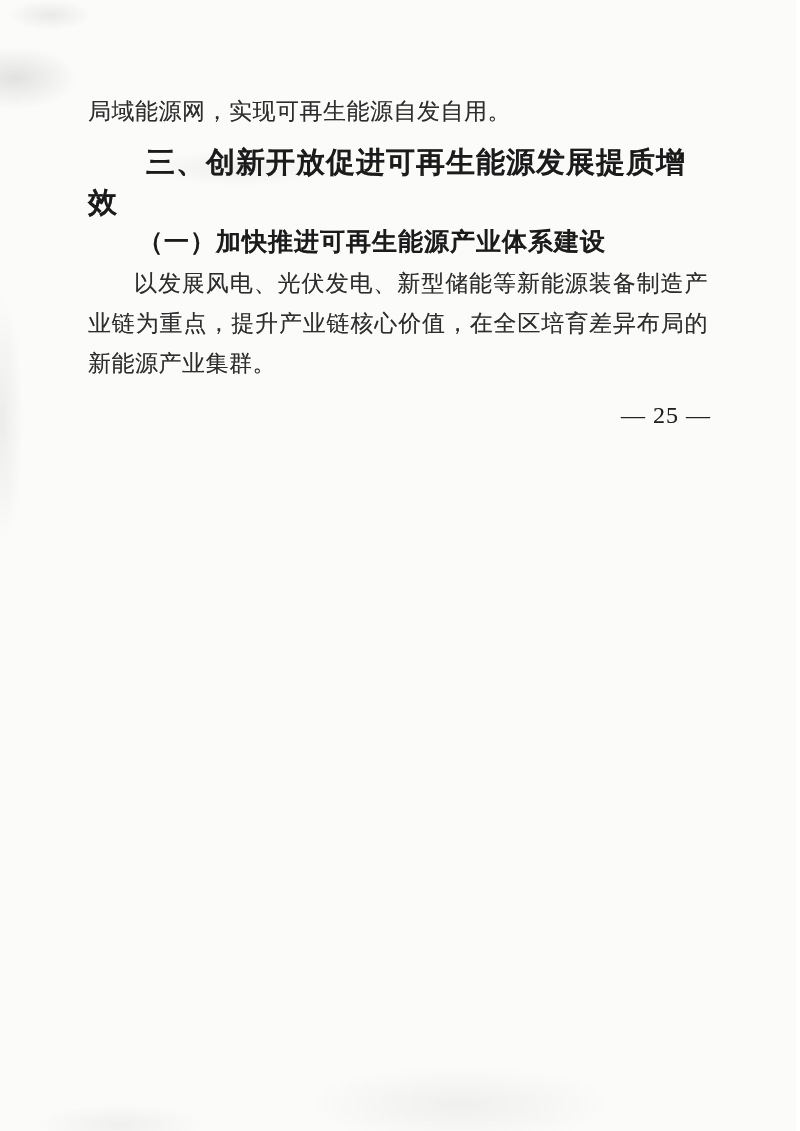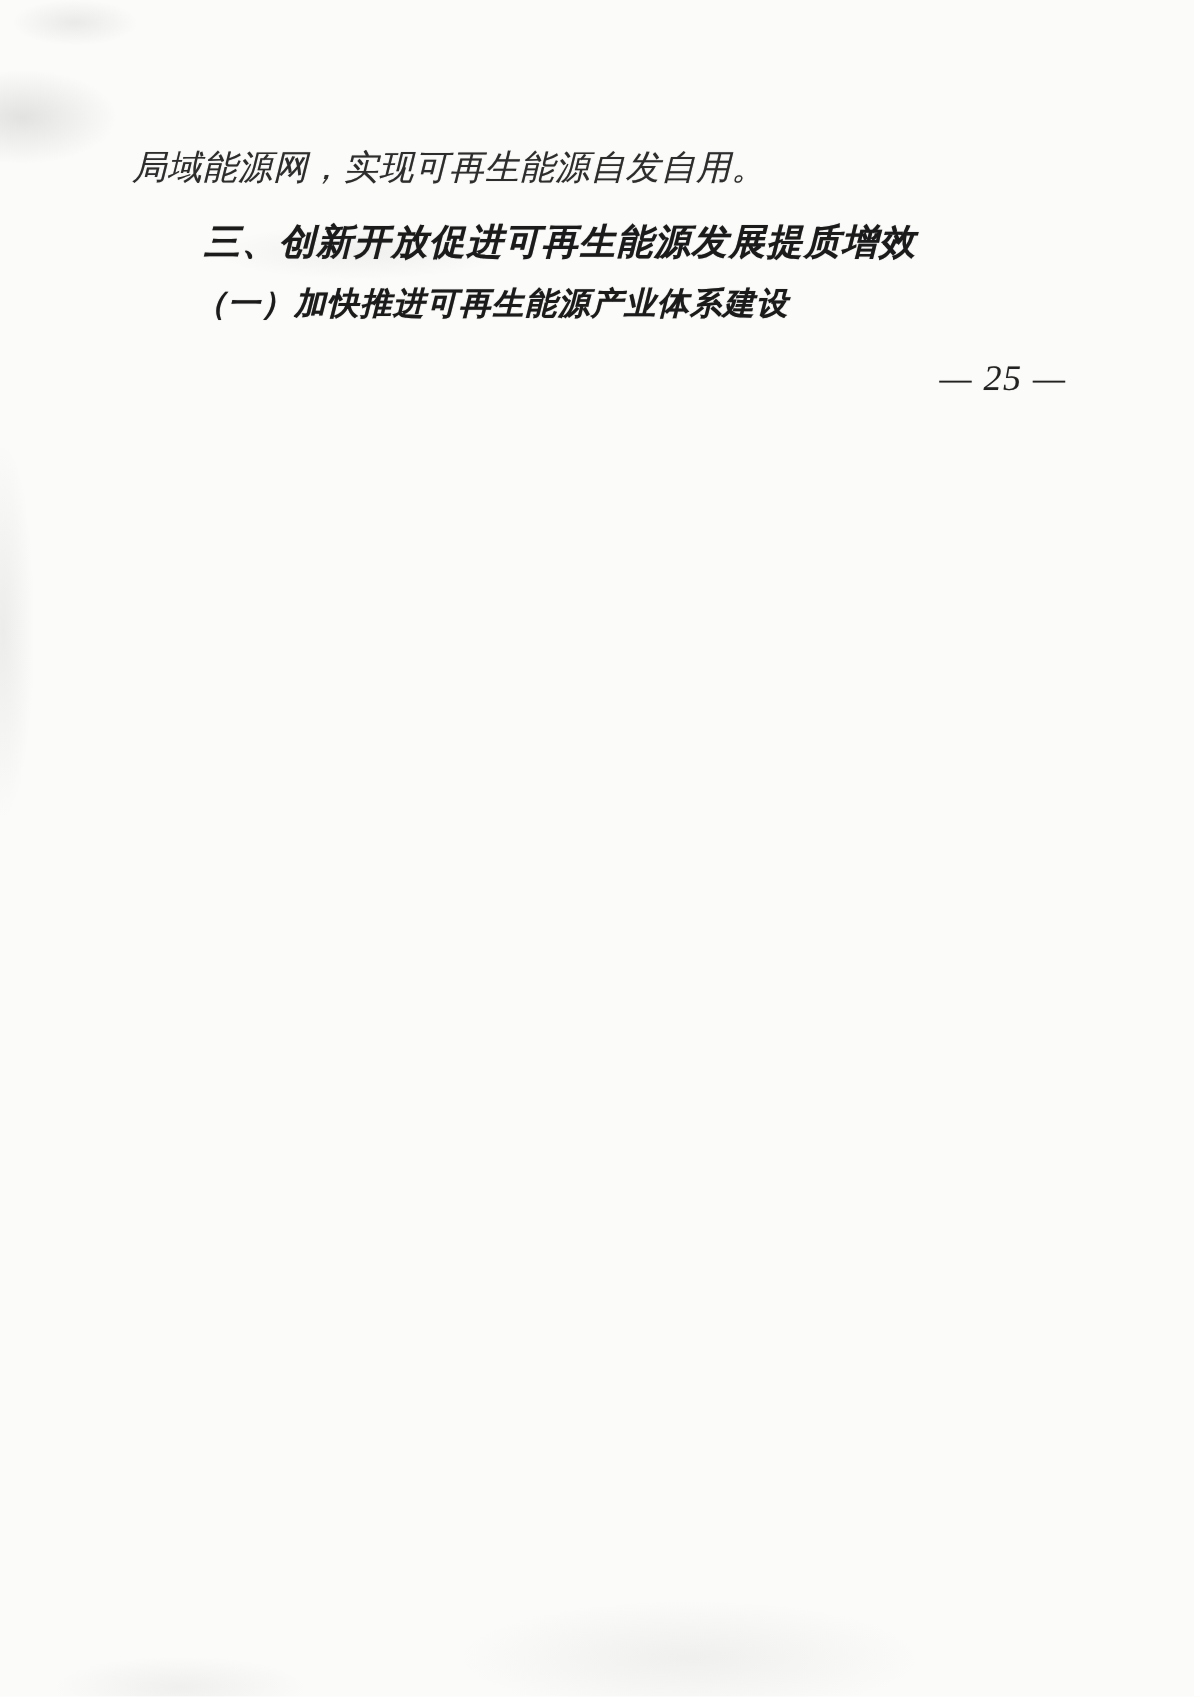--- a/index.html
+++ b/index.html
@@ -18,21 +18,20 @@
     height: 1131px;
     box-sizing: border-box;
     background-color: var(--paper, #fbfbf9);
     background-image:
       radial-gradient(ellipse 90px 45px at 15px 78px, rgba(125,125,125,0.20), rgba(125,125,125,0) 70%),
       radial-gradient(ellipse 60px 22px at 50px 15px, rgba(130,130,130,0.14), rgba(130,130,130,0) 70%),
       radial-gradient(ellipse 140px 26px at 240px 168px, rgba(140,140,140,0.10), rgba(140,140,140,0) 70%),
       radial-gradient(ellipse 30px 180px at 2px 420px, rgba(130,130,130,0.12), rgba(130,130,130,0) 70%),
       radial-gradient(ellipse 220px 55px at 460px 1105px, rgba(140,140,140,0.10), rgba(140,140,140,0) 70%),
       radial-gradient(ellipse 120px 30px at 120px 1125px, rgba(140,140,140,0.10), rgba(140,140,140,0) 70%);
-    font-style: italic;
   }
   .content {
     box-sizing: border-box;
     padding: 92px 88px 0 88px;
   }
   .para {
     margin: 0;
     font-size: 23px;
     line-height: 40px;
     color: var(--ink, #2d2d2d);
@@ -40,32 +39,32 @@
     letter-spacing: 0.5px;
     text-shadow: 0 0 0.6px rgba(60,60,60,0.45);
   }
   .para.indent { text-indent: 2em; }
   .para.after-gap { margin-bottom: 10px; }
   .lead { font-weight: bold; color: #1d1d1d; }
   .h-section {
     margin: 2px 0 0 0;
     font-family: "Liberation Sans", sans-serif;
     font-weight: bold;
-    font-size: 24px;
+    font-size: 29px;
     line-height: 40px;
     color: #1b1b1b;
     text-indent: 2em;
     letter-spacing: 1px;
     text-shadow: 0 0 0.6px rgba(40,40,40,0.5);
   }
   .h-sub {
     margin: 0 0 2px 0;
     font-family: "Liberation Serif", serif;
     font-weight: bold;
-    font-size: 21px;
+    font-size: 25px;
     line-height: 40px;
     color: #1b1b1b;
     text-indent: 2em;
     letter-spacing: 1px;
     text-shadow: 0 0 0.6px rgba(40,40,40,0.5);
   }
   .footer {
     box-sizing: border-box;
     margin-top: 14px;
     padding-right: 85px;
@@ -85,20 +84,21 @@
 <div class="page">
   <div class="content">
 
     <p class="para after-gap">局域能源网，实现可再生能源自发自用。</p>
 
 
     <h2 class="h-section">三、创新开放促进可再生能源发展提质增效</h2>
 
     <h3 class="h-sub">（一）加快推进可再生能源产业体系建设</h3>
 
+    <p class="para indent">以发展风电、光伏发电、新型储能等新能源装备制造产业链为重点，提升产业链核心价值，在全区培育差异布局的新能源产业集群。</p>
 
 
 
   </div>
 
   <div class="footer">
     <span class="page-num">— 25 —</span>
   </div>
 </div>
 

